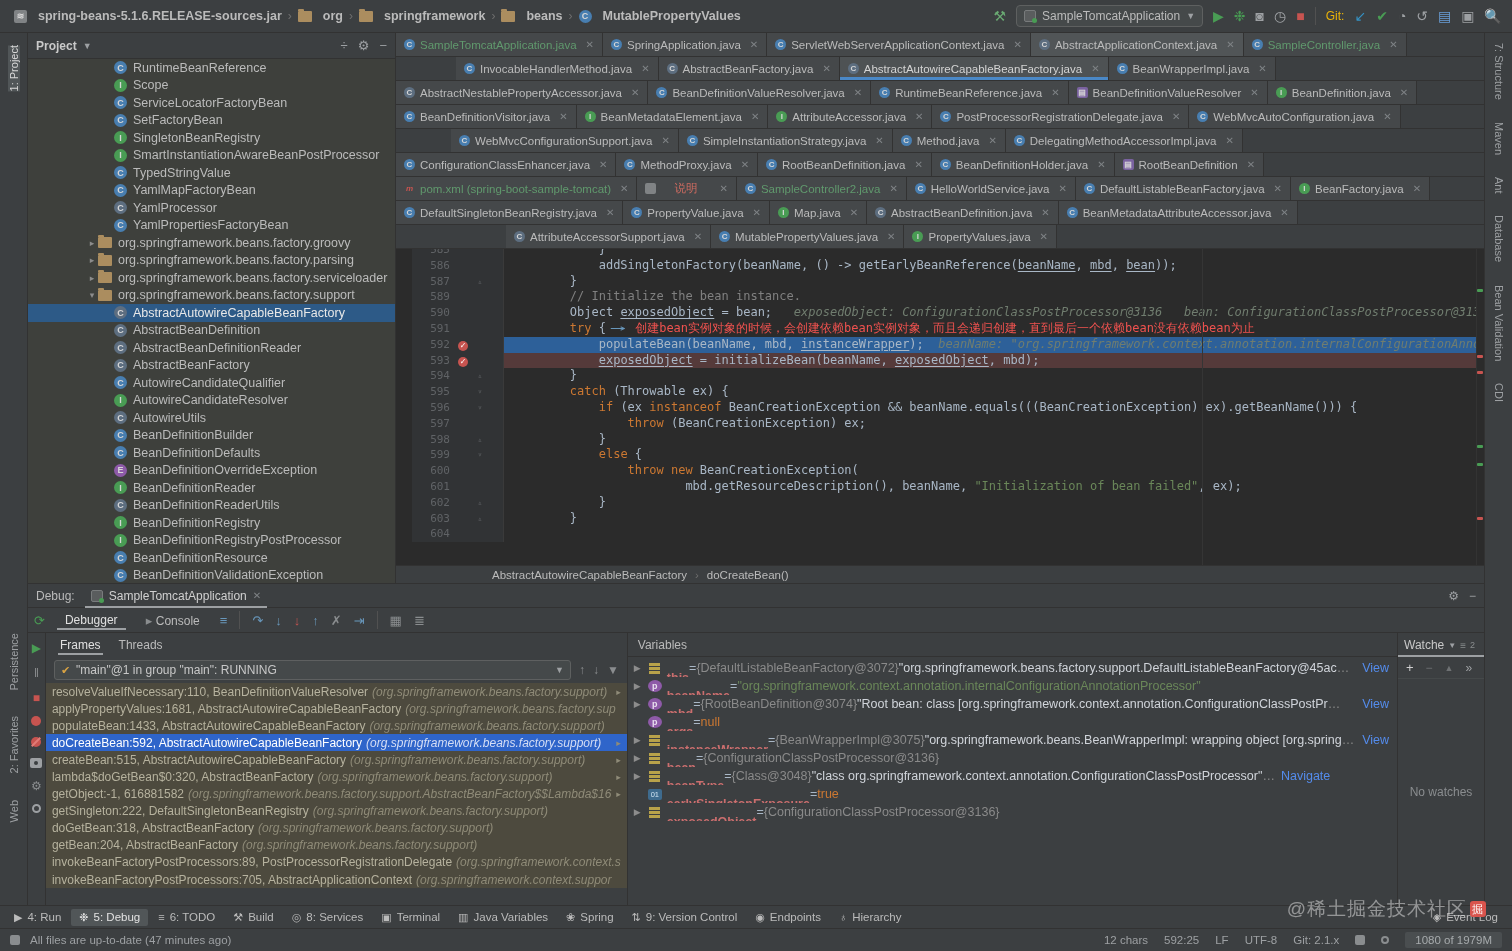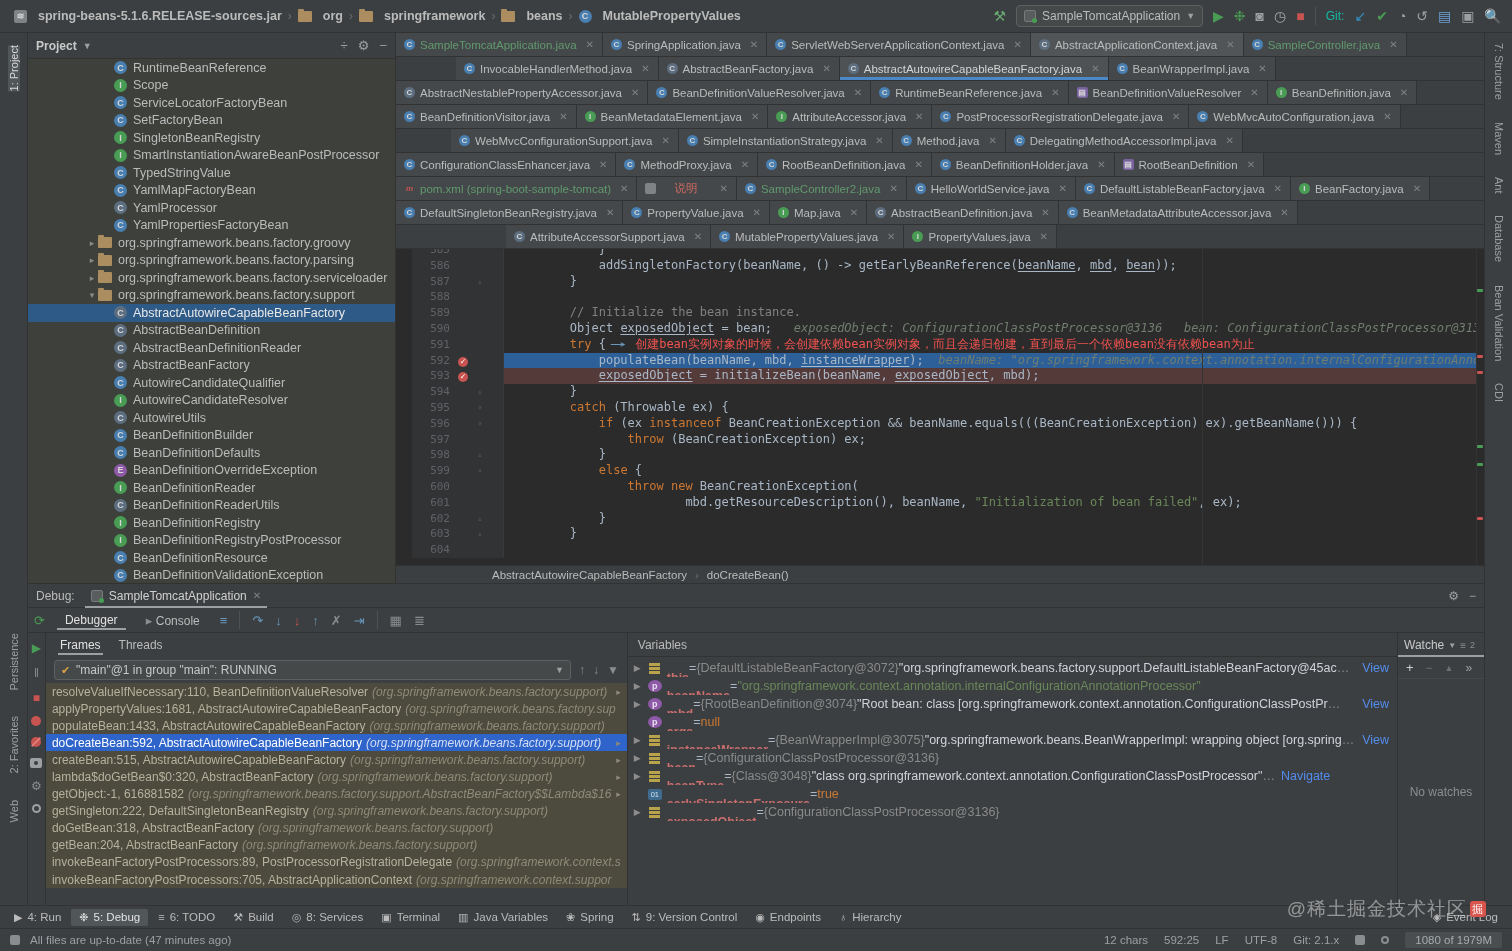--- a/index.html
+++ b/index.html
@@ -215,21 +215,21 @@
         <span class="caret">▼</span>
       </div>
       <span id="tbi-rest" style="display:flex;gap:10px;align-items:center">
           <span class="tb-ic" style="color: rgb(73, 156, 84);">▶</span>
           <span class="tb-ic" style="color: rgb(73, 156, 84);">❉</span>
           <span class="tb-ic" style="color: rgb(157, 160, 163);">◙</span>
           <span class="tb-ic" style="color: rgb(157, 160, 163);">◷</span>
           <span class="tb-ic" style="color: rgb(199, 84, 80);">■</span>
         </span>
       <span class="sep-v"></span>
-      <span style="color:#14b8a6">Git:</span>
+      <span style="color:#eab308">Git:</span>
       <span id="tbi-git" style="display:flex;gap:10px;align-items:center">
           <span class="tb-ic" style="color: rgb(53, 146, 196);">↙</span>
           <span class="tb-ic" style="color: rgb(73, 156, 84);">✔</span>
           <span class="tb-ic" style="color: rgb(157, 160, 163);">◔</span>
           <span class="tb-ic" style="color: rgb(157, 160, 163);">↺</span>
           <span class="tb-ic" style="color: rgb(106, 159, 216);">▤</span>
           <span class="tb-ic" style="color: rgb(157, 160, 163);">▣</span>
           <span class="tb-ic" style="color: rgb(157, 160, 163);">🔍</span>
         </span>
     </div>
@@ -624,21 +624,20 @@
             <span>PropertyValues.java</span>
             <span class="close">✕</span>
           </div>
         </div>
       </div>
     <div id="code-area">
       <div id="code-lines">
           <div class="cl"><span class="gut"><span class="ln">585</span><span class="bpslot"></span><span class="foldslot"></span></span><span class="codebg"><span class="codetext"><span class="sp">            }</span></span></span></div>
           <div class="cl"><span class="gut"><span class="ln">586</span><span class="bpslot"></span><span class="foldslot"></span></span><span class="codebg"><span class="codetext"><span class="sp">            addSingletonFactory(beanName, () -&gt; getEarlyBeanReference(</span><span class="su">beanName</span><span class="sp">, </span><span class="su">mbd</span><span class="sp">, </span><span class="su">bean</span><span class="sp">));</span></span></span></div>
           <div class="cl"><span class="gut"><span class="ln">587</span><span class="bpslot"></span><span class="foldslot">▵</span></span><span class="codebg"><span class="codetext"><span class="sp">        }</span></span></span></div>
-          <div class="cl"><span class="gut"><span class="ln">588</span><span class="bpslot"></span><span class="foldslot"></span></span><span class="codebg"><span class="codetext"></span></span></div>
           <div class="cl"><span class="gut"><span class="ln">589</span><span class="bpslot"></span><span class="foldslot"></span></span><span class="codebg"><span class="codetext"><span class="sc">        // Initialize the bean instance.</span></span></span></div>
           <div class="cl"><span class="gut"><span class="ln">590</span><span class="bpslot"></span><span class="foldslot"></span></span><span class="codebg"><span class="codetext"><span class="sp">        Object </span><span class="su">exposedObject</span><span class="sp"> = bean; </span><span class="sh">  exposedObject: ConfigurationClassPostProcessor@3136   bean: ConfigurationClassPostProcessor@3136</span></span></span></div>
           <div class="cl"><span class="gut"><span class="ln">591</span><span class="bpslot"></span><span class="foldslot"></span></span><span class="codebg"><span class="codetext"><span class="sk">        try</span><span class="sp"> {</span><span class="sa">→</span><span class="sr">创建bean实例对象的时候，会创建依赖bean实例对象，而且会递归创建，直到最后一个依赖bean没有依赖bean为止</span></span></span></div>
           <div class="cl hl-exec"><span class="gut"><span class="ln">592</span><span class="bpslot"><span class="bp-dot">✓</span></span><span class="foldslot"></span></span><span class="codebg"><span class="codetext"><span class="sp">            populateBean(beanName, mbd, </span><span class="su">instanceWrapper</span><span class="sp">);</span><span class="sh">  beanName: "org.springframework.context.annotation.internalConfigurationAnnotationProcessor"   mbd: "Ro</span></span></span></div>
           <div class="cl hl-bp"><span class="gut"><span class="ln">593</span><span class="bpslot"><span class="bp-dot">✓</span></span><span class="foldslot"></span></span><span class="codebg"><span class="codetext"><span class="sp">            </span><span class="su">exposedObject</span><span class="sp"> = initializeBean(beanName, </span><span class="su">exposedObject</span><span class="sp">, mbd);</span></span></span></div>
           <div class="cl"><span class="gut"><span class="ln">594</span><span class="bpslot"></span><span class="foldslot">▵</span></span><span class="codebg"><span class="codetext"><span class="sp">        }</span></span></span></div>
           <div class="cl"><span class="gut"><span class="ln">595</span><span class="bpslot"></span><span class="foldslot">▿</span></span><span class="codebg"><span class="codetext"><span class="sk">        catch</span><span class="sp"> (Throwable ex) {</span></span></span></div>
           <div class="cl"><span class="gut"><span class="ln">596</span><span class="bpslot"></span><span class="foldslot">▿</span></span><span class="codebg"><span class="codetext"><span class="sp">            </span><span class="sk">if</span><span class="sp"> (ex </span><span class="sk">instanceof</span><span class="sp"> BeanCreationException &amp;&amp; beanName.equals(((BeanCreationException) ex).getBeanName())) {</span></span></span></div>
           <div class="cl"><span class="gut"><span class="ln">597</span><span class="bpslot"></span><span class="foldslot"></span></span><span class="codebg"><span class="codetext"><span class="sp">                </span><span class="sk">throw</span><span class="sp"> (BeanCreationException) ex;</span></span></span></div>
           <div class="cl"><span class="gut"><span class="ln">598</span><span class="bpslot"></span><span class="foldslot">▵</span></span><span class="codebg"><span class="codetext"><span class="sp">            }</span></span></span></div>

